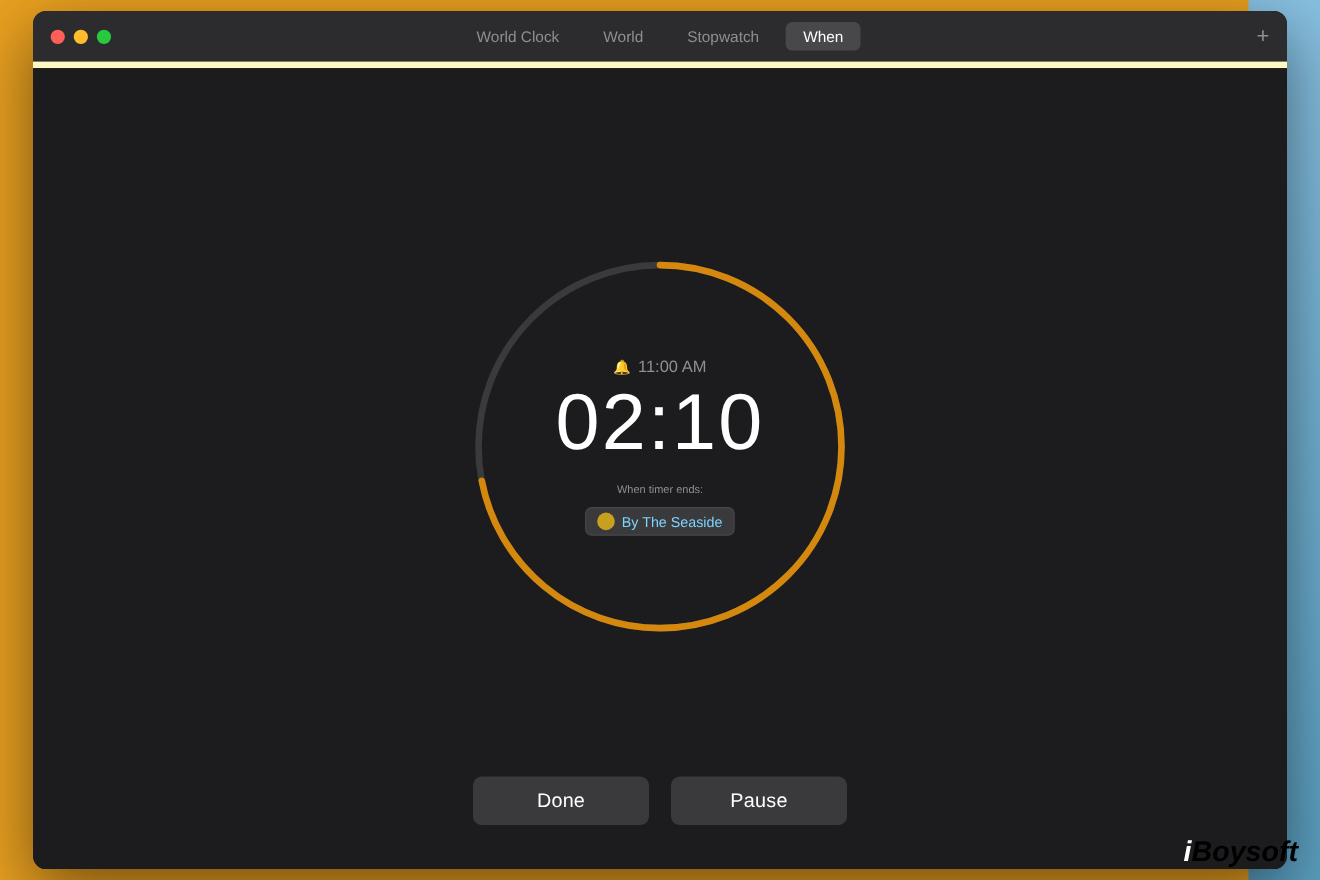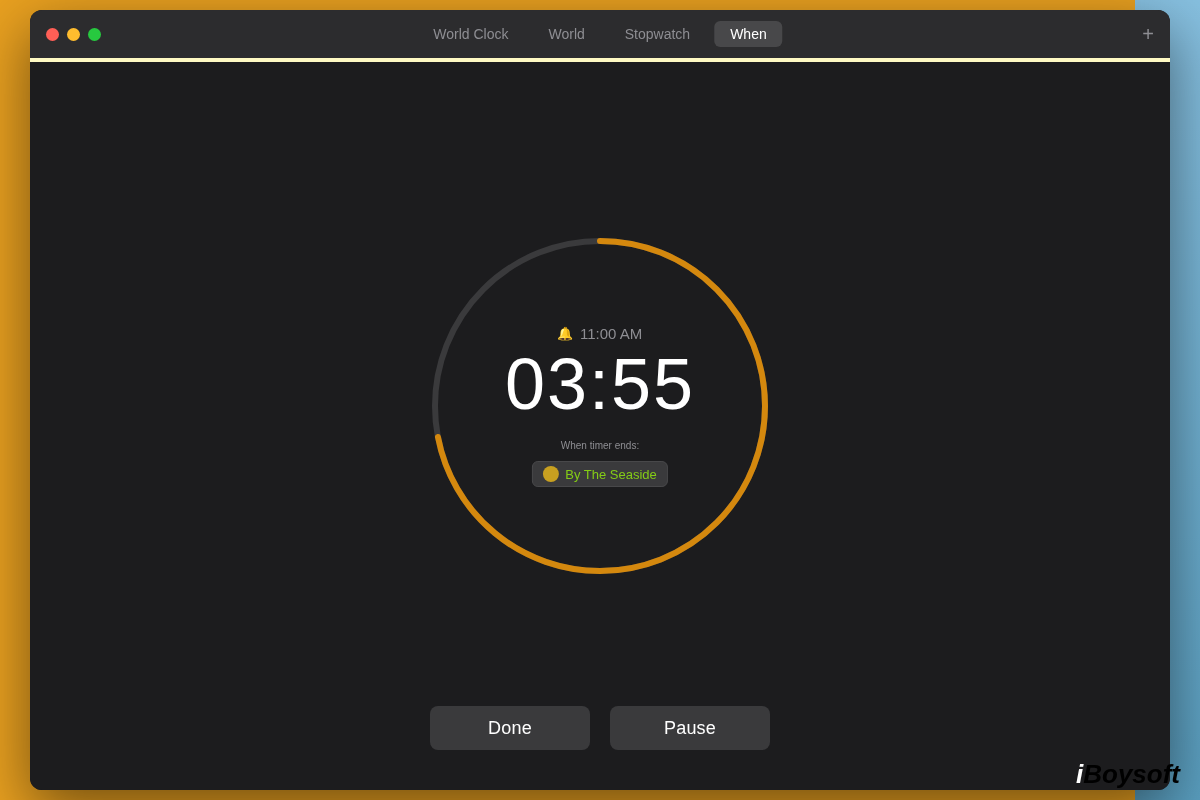--- a/index.html
+++ b/index.html
@@ -27,21 +27,21 @@
       z-index: 1;
     }
 
     
     .titlebar {
       height: 52px;
       background: #2c2c2e;
       display: flex;
       align-items: center;
       position: relative;
-      border-bottom: 4px solid #fef9c3;
+      border-bottom: 6px solid #fef9c3;
     }
 
     .traffic-lights {
       display: flex;
       align-items: center;
       gap: 8px;
       padding-left: 16px;
       position: absolute;
       left: 0;
     }
@@ -158,21 +158,21 @@
     }
 
     .timer-sound-badge {
       display: inline-flex;
       align-items: center;
       gap: 6px;
       background: #3a3a3c;
       border: 1px solid #48484a;
       border-radius: 6px;
       padding: 4px 10px;
-      color: #84cc16;
+      color: #7dd3fc;
       font-size: 13px;
       cursor: pointer;
     }
 
     .sound-icon {
       width: 16px;
       height: 16px;
       background: #c8a020;
       border-radius: 50%;
       display: inline-block;
@@ -264,21 +264,21 @@
         <circle cx="180" cy="180" r="165" fill="none" stroke="#3a3a3c" stroke-width="6"></circle>
 
         <circle cx="180" cy="180" r="165" fill="none" stroke="#d4880e" stroke-width="6" stroke-linecap="round" stroke-dasharray="746 1037" stroke-dashoffset="0"></circle>
       </svg>
 
       <div class="timer-inner">
         <div class="timer-alarm-label">
           <span class="bell-icon">🔔</span>
           <span>11:00 AM</span>
         </div>
-        <div class="timer-display">03:55</div>
+        <div class="timer-display">02:10</div>
         <div class="timer-ends-label">When timer ends:</div>
         <div class="timer-sound-badge">
           <span class="sound-icon"></span>
           <span>By The Seaside</span>
         </div>
       </div>
 
     </div>
 
     <div class="buttons-row">

